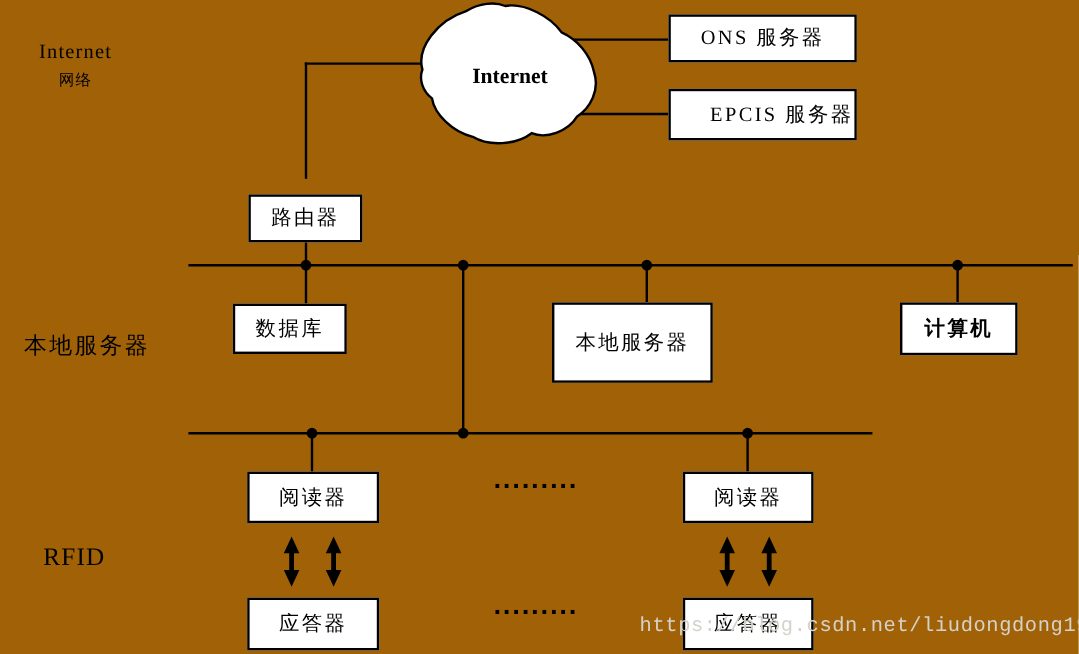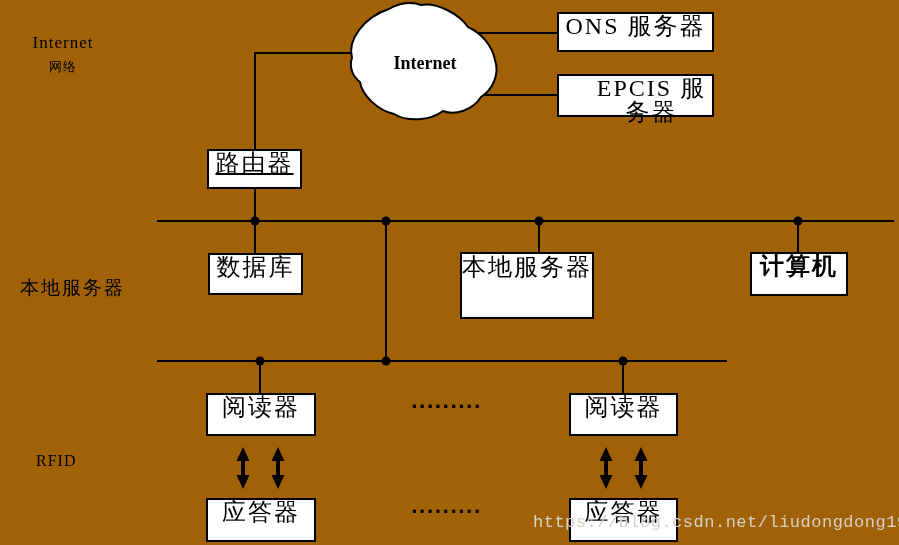--- a/index.html
+++ b/index.html
@@ -23,47 +23,47 @@
     z-index: 1;
   }
   .box {
     position: absolute;
     box-sizing: border-box;
     border: 2px solid #000000;
     background: #ffffff;
     display: flex;
     flex-direction: column;
     align-items: center;
-    justify-content: flex-start;
+    justify-content: center;
     text-align: center;
-    font-size: 24px;
+    font-size: 17px;
     line-height: 24px;
     z-index: 2;
     letter-spacing: 2px;
   }
   .box-ons        { left: 557px; top: 12px;  width: 157px; height: 40px; }
   .box-epcis      { left: 557px; top: 74px;  width: 157px; height: 43px; padding-left: 32px; }
-  .box-router     { left: 207px; top: 149px; width: 95px;  height: 40px; text-decoration: underline; }
-  .box-database   { left: 208px; top: 253px; width: 95px;  height: 42px; }
+  .box-router     { left: 207px; top: 162px; width: 95px;  height: 40px; }
+  .box-database   { left: 194px; top: 253px; width: 95px;  height: 42px; }
   .box-localsrv   { left: 460px; top: 252px; width: 134px; height: 67px; line-height: 27px; gap: 47px; }
   .box-computer   { left: 750px; top: 252px; width: 98px;  height: 44px; font-weight: bold; }
   .box-reader-l   { left: 206px; top: 393px; width: 110px; height: 43px; }
   .box-reader-r   { left: 569px; top: 393px; width: 109px; height: 43px; }
   .box-transp-l   { left: 206px; top: 498px; width: 110px; height: 44px; }
   .box-transp-r   { left: 569px; top: 498px; width: 109px; height: 44px; }
   .side-label {
     position: absolute;
     z-index: 2;
     text-align: center;
     letter-spacing: 1px;
   }
   .lbl-internet   { left: 16px; top: 31px; width: 94px; font-size: 17px; line-height: 24px; }
   .lbl-internet .cjk { font-size: 13px; }
   .lbl-local      { left: 20px; top: 275px; font-size: 19px; letter-spacing: 2px; }
-  .lbl-rfid       { left: 36px; top: 452px; font-size: 16px; }
+  .lbl-rfid       { left: 36px; top: 452px; font-size: 21px; }
   .cloud-label {
     position: absolute;
     left: 372px; top: 53px; width: 106px;
     text-align: center;
     font-size: 18px;
     font-weight: bold;
     z-index: 2;
   }
   .dots-row {
     position: absolute;

